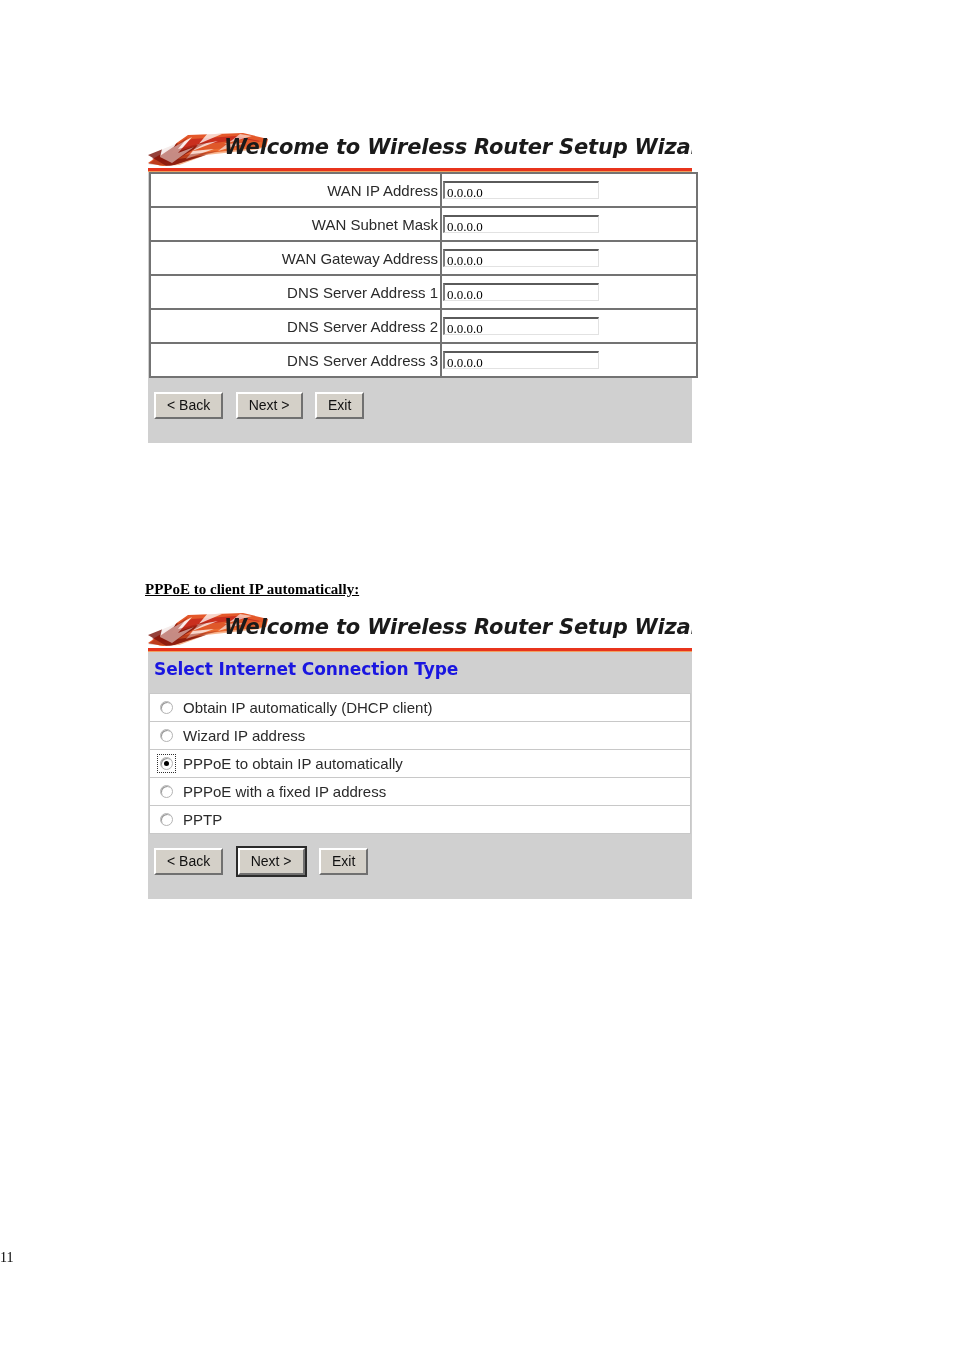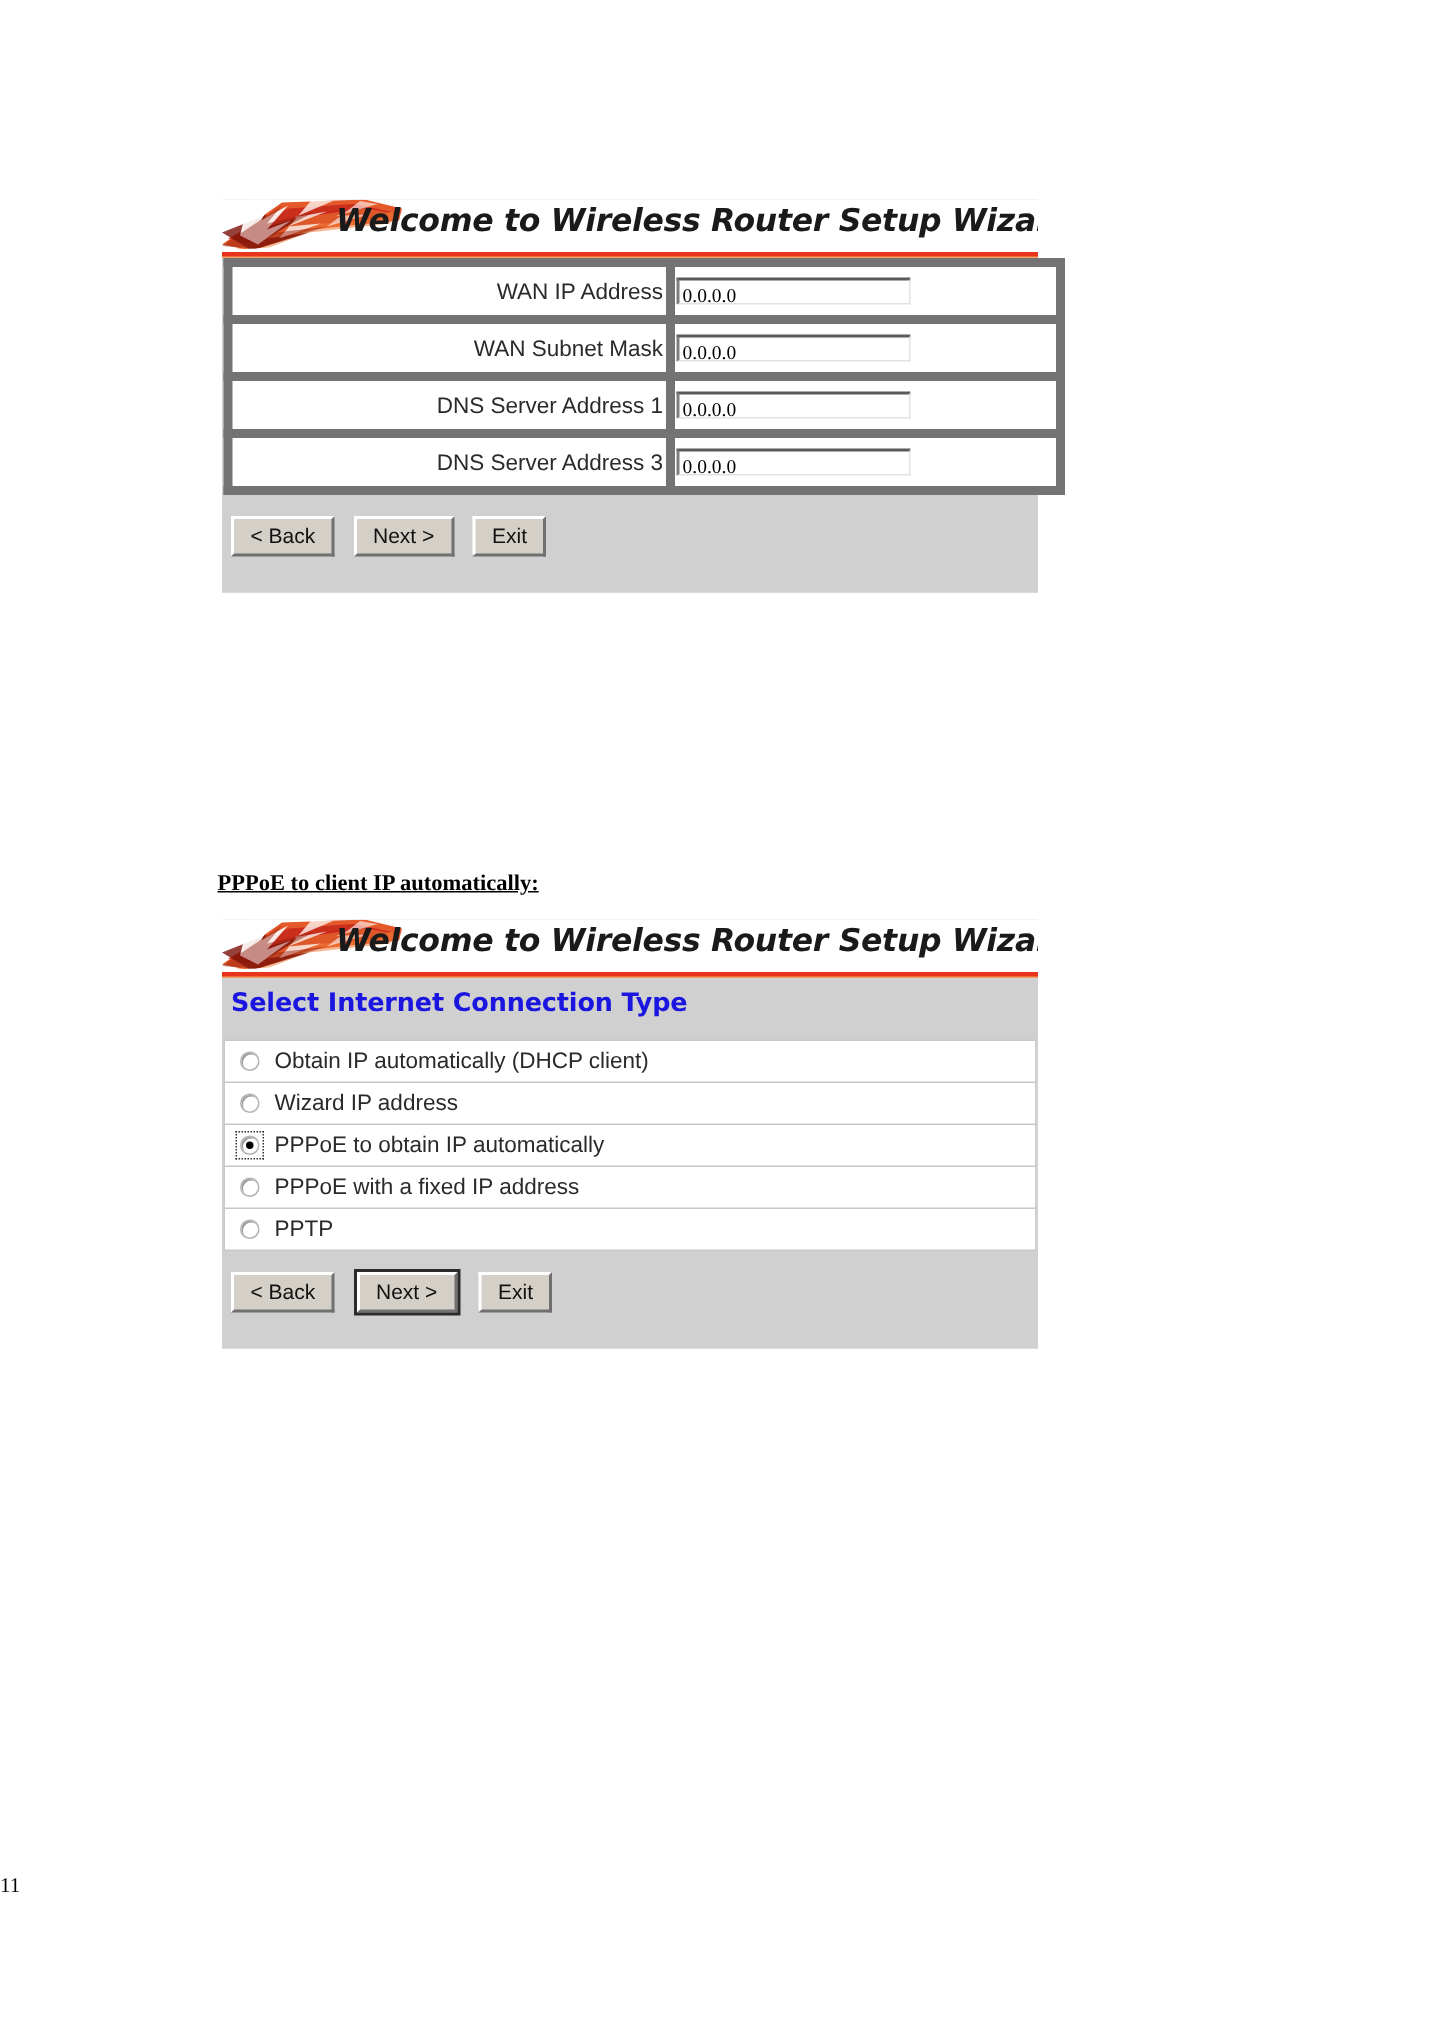--- a/index.html
+++ b/index.html
@@ -73,21 +73,21 @@
 
   
   .form-table {
     border-collapse: collapse;
     width: 542px;
     margin: 0 1px;
     background: #ffffff;
     table-layout: fixed;
   }
   .form-table td {
-    border: 6px solid #737373;
+    border: 2px solid #737373;
     background: #ffffff;
     padding: 0;
     height: 32px;
   }
   .cell-label {
     width: 287px;
     text-align: right;
     padding-right: 2px !important;
     font-size: 15px;
     color: #2a2a2a;
@@ -260,21 +260,33 @@
           <div class="ip-input">0.0.0.0</div>
         </td>
       </tr>
       <tr>
         <td class="cell-label">WAN Subnet Mask</td>
         <td class="cell-field">
           <div class="ip-input">0.0.0.0</div>
         </td>
       </tr>
       <tr>
+        <td class="cell-label">WAN Gateway Address</td>
+        <td class="cell-field">
+          <div class="ip-input">0.0.0.0</div>
+        </td>
+      </tr>
+      <tr>
         <td class="cell-label">DNS Server Address 1</td>
+        <td class="cell-field">
+          <div class="ip-input">0.0.0.0</div>
+        </td>
+      </tr>
+      <tr>
+        <td class="cell-label">DNS Server Address 2</td>
         <td class="cell-field">
           <div class="ip-input">0.0.0.0</div>
         </td>
       </tr>
       <tr>
         <td class="cell-label">DNS Server Address 3</td>
         <td class="cell-field">
           <div class="ip-input">0.0.0.0</div>
         </td>
       </tr>

